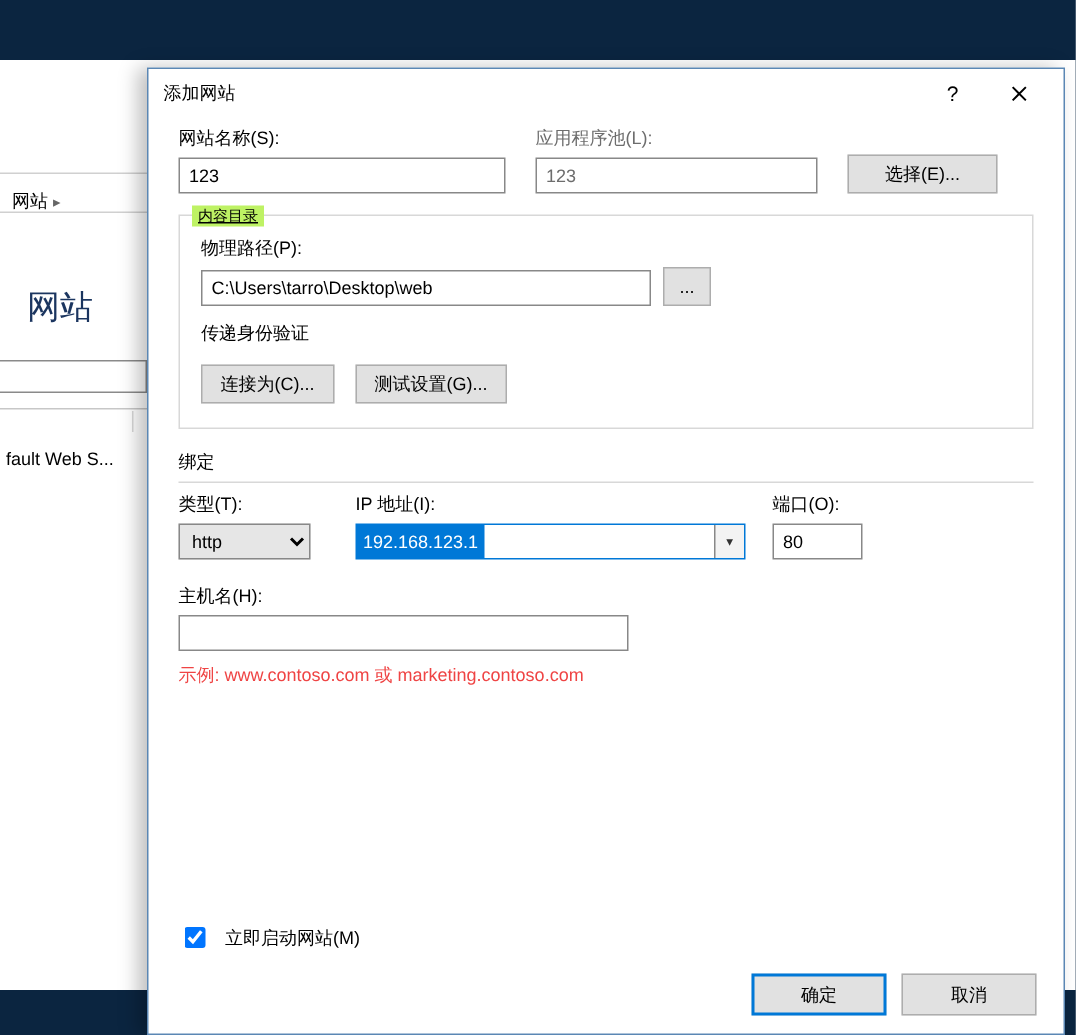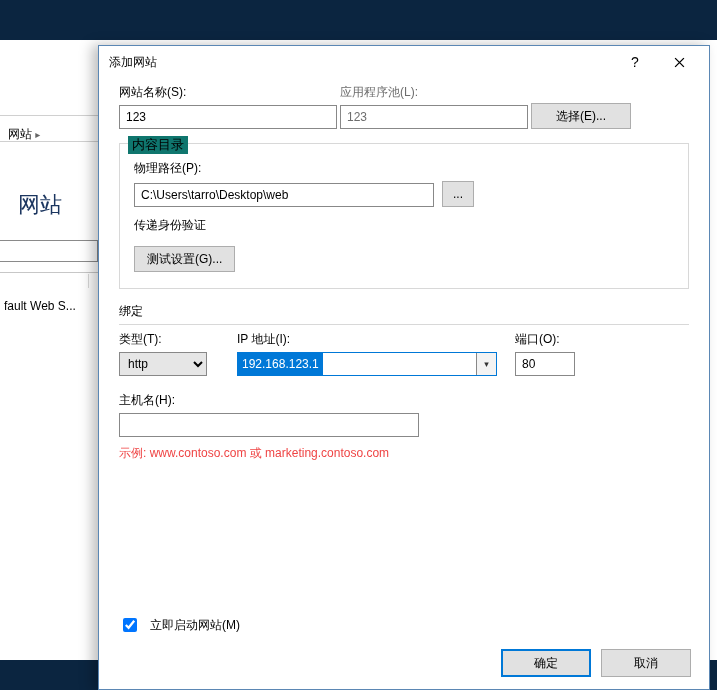--- a/index.html
+++ b/index.html
@@ -64,21 +64,21 @@
     font-size:12px;
   }
   .titlebar .title { flex:1; }
   .titlebar .tbtn {
     width:44px; height:28px; display:flex; align-items:center; justify-content:center;
     font-size:14px; font-family:"Segoe UI",sans-serif;
   }
   .titlebar .tbtn.help { font-size:14px; }
   .titlebar .tbtn.close svg { width:11px; height:11px; }
   .content { padding:6px 20px 0 20px; }
-  .row { display:flex; gap:1px; align-items:flex-end; }
+  .row { display:flex; gap:18px; align-items:flex-end; }
   .lbl { font-size:12px; padding-bottom:4px; display:block; }
   .lbl.disabled { color:#6d6d6d; }
   input[type=text], .select {
     height:24px; font-size:12px;
     border:1px solid #888; padding:2px 6px;
     font-family:inherit; background:#fff;
   }
   input[type=text]:disabled { background:#fff; color:#6d6d6d; }
   .btn {
     height:26px; min-width:80px;
@@ -87,22 +87,23 @@
     padding:0 12px; cursor:default;
   }
   .btn.small { min-width:32px; padding:0 8px; }
   .btn.primary { border:2px solid #0078d7; background:#e1e1e1;font-family:Liberation Serif, serif; }
   .fieldset {
     border:1px solid #d8d8d8; padding:10px 14px 16px 14px;
     margin-top:14px;
   }
   .fieldset .legend {
     position:relative; top:-18px; left:-6px;
-    background:#0f766e; padding:0 4px; font-size:13px;
+    background:#bef264; padding:0 4px; font-size:10px;
     display:inline-block;
+    text-decoration:underline;
   }
   .fieldset .legend + * { margin-top:-12px; }
   .section-title {
     font-size:12px; margin-top:14px; margin-bottom:2px;
     border-bottom:1px solid #d8d8d8; padding-bottom:4px;
   }
   .select-wrap { position:relative; display:inline-block; }
   .select-wrap select {
     height:24px; font-size:12px; font-family:inherit;
     border:1px solid #888; background:#e6e6e6;
@@ -189,20 +190,21 @@
     <div class="fieldset">
       <span class="legend">内容目录</span>
       <div>
         <span class="lbl">物理路径(P):</span>
         <div class="row" style="gap:8px">
           <input type="text" style="width: 300px;" value="C:\Users\tarro\Desktop\web">
           <button class="btn small">...</button>
         </div>
         <div style="margin-top:10px">传递身份验证</div>
         <div class="row" style="gap:14px;margin-top:12px">
+          <button class="btn">连接为(C)...</button>
           <button class="btn" style="min-width:100px">测试设置(G)...</button>
         </div>
       </div>
     </div>
 
     <div class="section-title">
       <span>绑定</span>
     </div>
 
     <div class="row" style="gap:18px;margin-top:6px">

